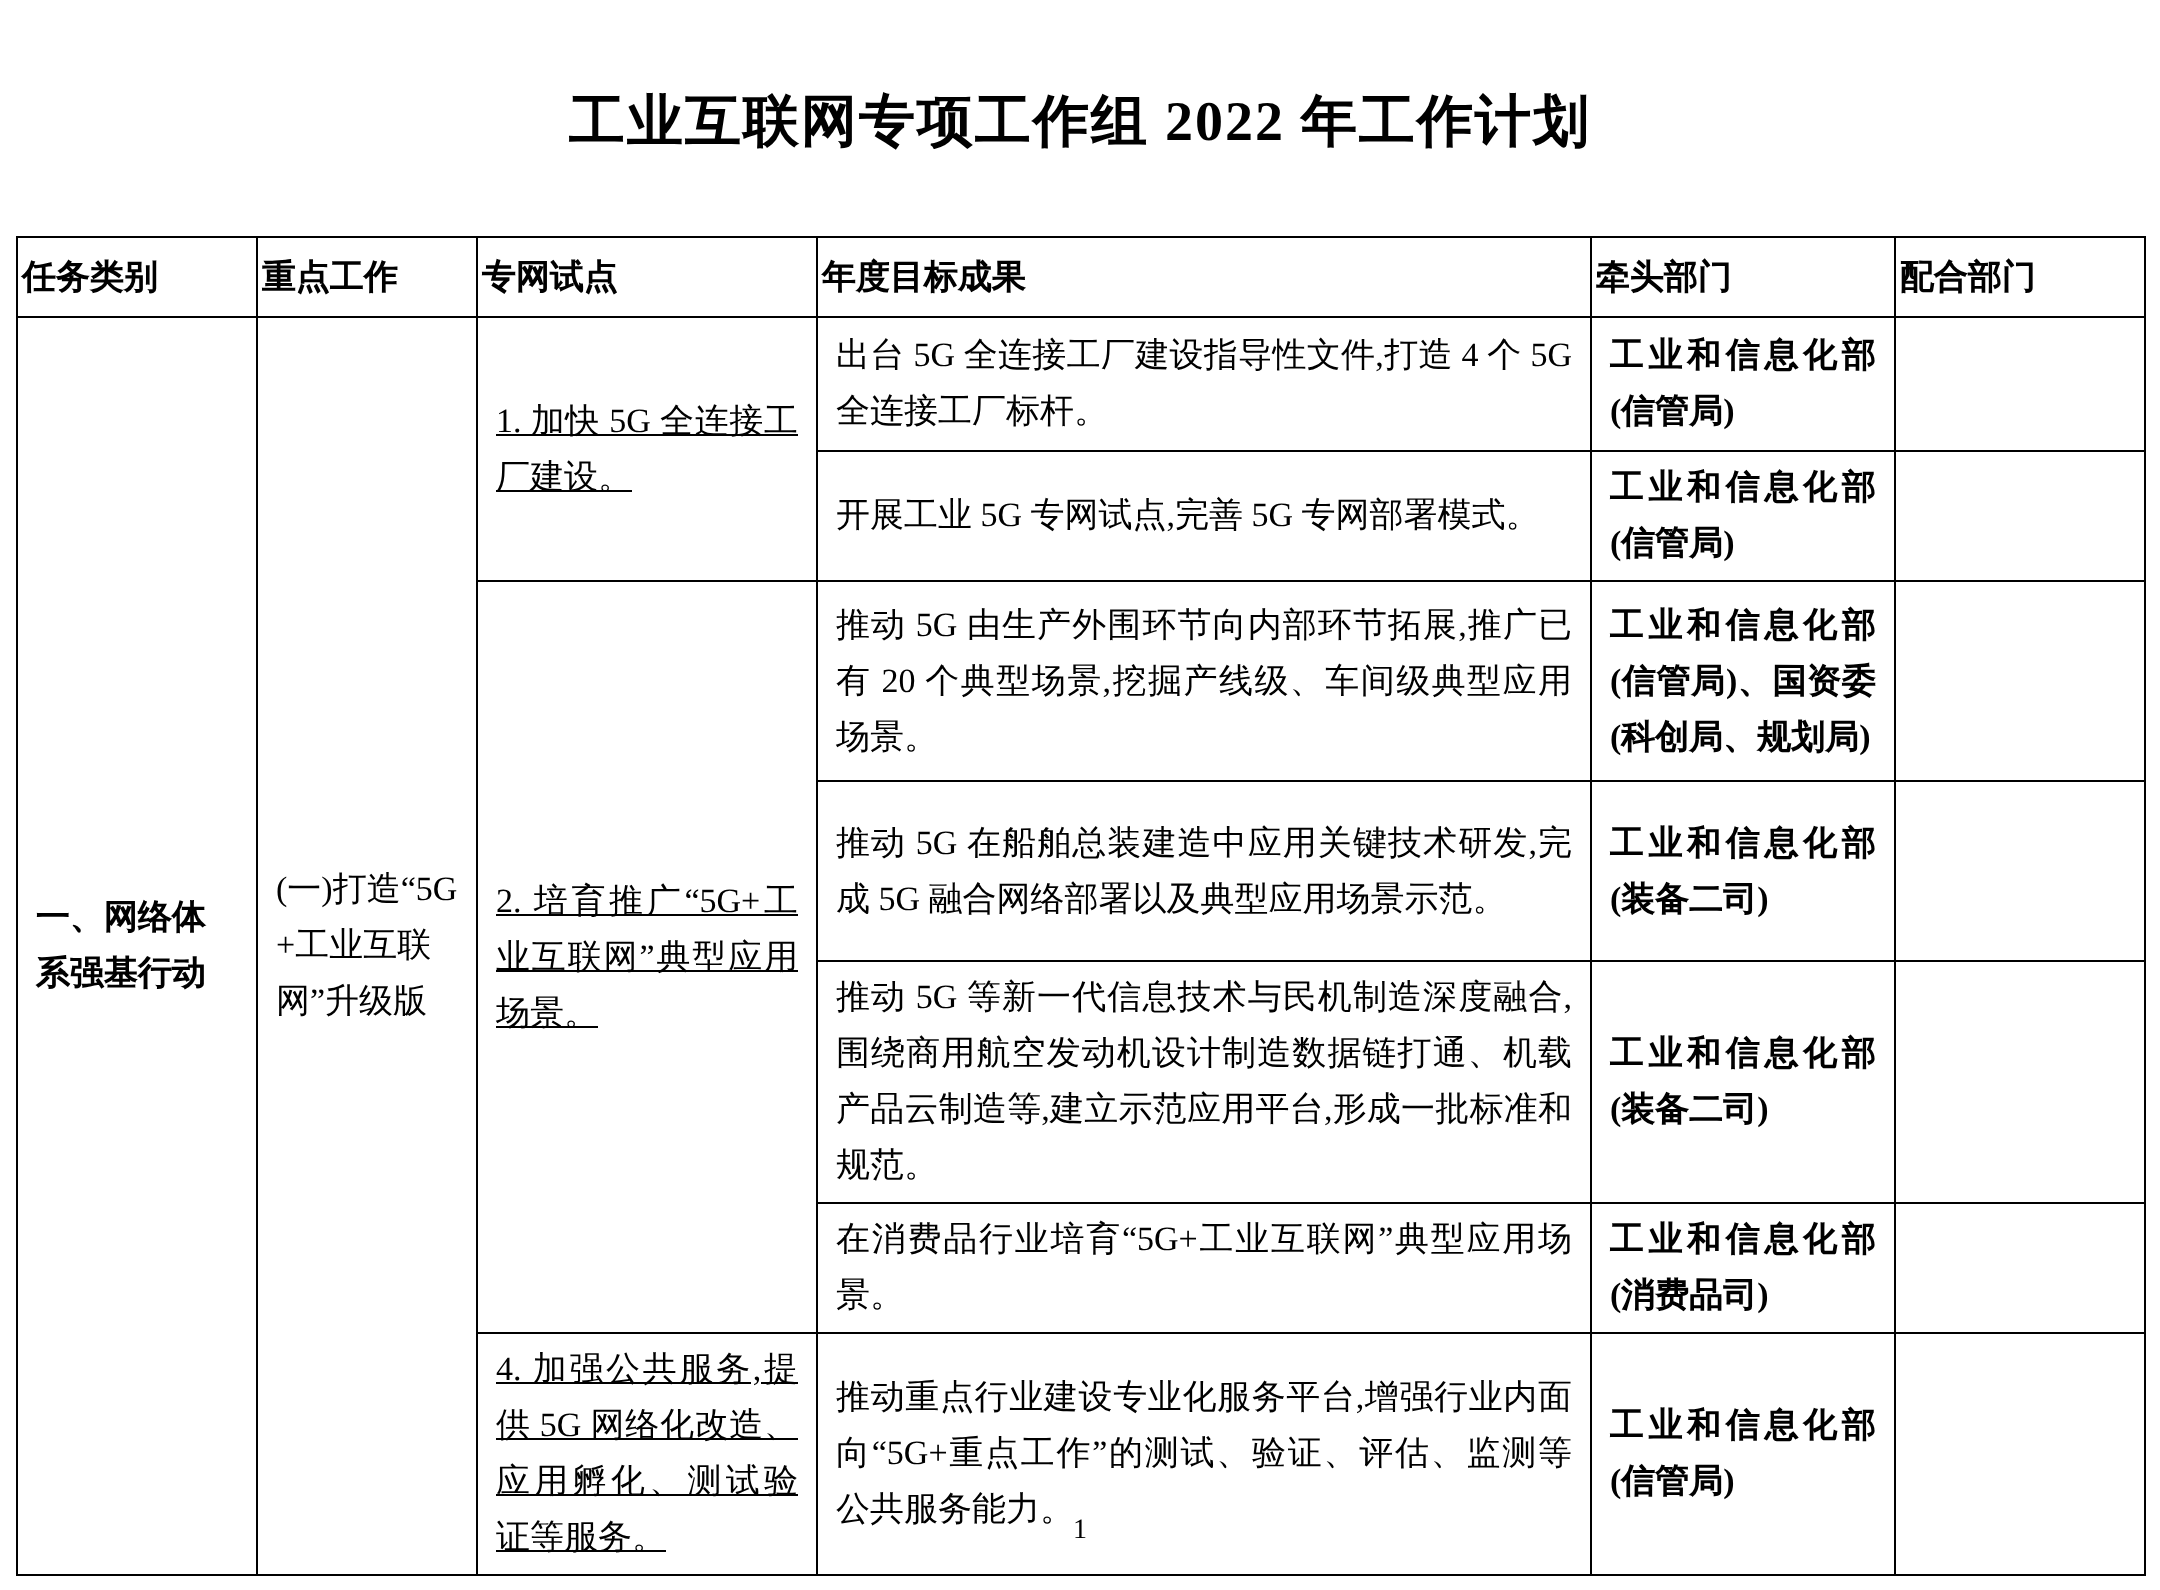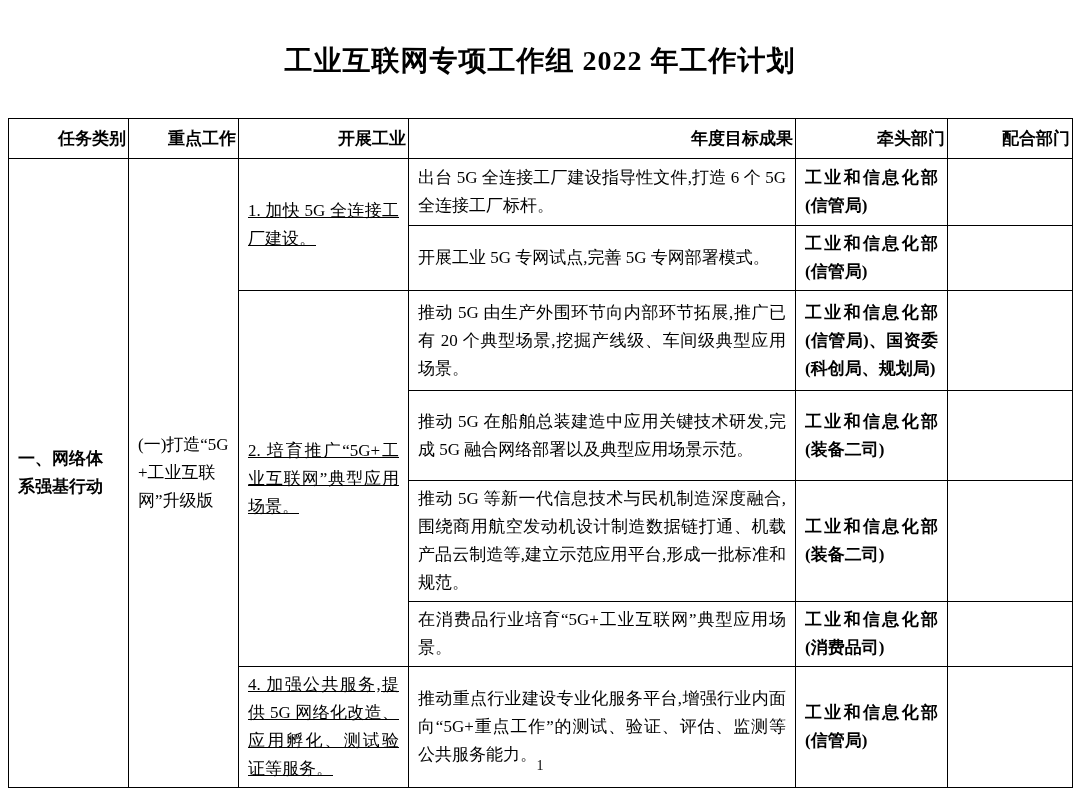--- a/index.html
+++ b/index.html
@@ -38,21 +38,21 @@
     border: 1.5px solid #000000;
     font-size: 17px;
     line-height: 28px;
     vertical-align: middle;
     padding: 4px 9px;
     box-sizing: border-box;
     word-break: break-all;
   }
   table.work-plan th {
     font-weight: bold;
-    text-align: right;
+    text-align: left;
     padding: 4px 2px;
     height: 40px;
   }
   td.c1 {
     font-weight: bold;
     text-align: left;
     padding: 4px 7px;
   }
   td.c2 {
     text-align: left;
@@ -95,32 +95,32 @@
     <col style="width:110px">
     <col style="width:170px">
     <col style="width:387px">
     <col style="width:152px">
     <col style="width:125px">
   </colgroup>
   <thead>
     <tr>
       <th>任务类别</th>
       <th>重点工作</th>
-      <th>开展工业</th>
+      <th>专网试点</th>
       <th>年度目标成果</th>
       <th>牵头部门</th>
       <th>配合部门</th>
     </tr>
   </thead>
   <tbody>
     <tr style="height:67px">
       <td class="c1" rowspan="7">一、网络体系强基行动</td>
       <td class="c2" rowspan="7">(一)打造“5G+工业互联网”升级版</td>
       <td class="c3" rowspan="2">1. 加快 5G 全连接工厂建设。</td>
-      <td class="c4">出台 5G 全连接工厂建设指导性文件,打造 6 个 5G 全连接工厂标杆。</td>
+      <td class="c4">出台 5G 全连接工厂建设指导性文件,打造 4 个 5G 全连接工厂标杆。</td>
       <td class="c5">工业和信息化部(信管局)</td>
       <td class="c6"></td>
     </tr>
     <tr style="height:56px">
       <td class="c4">开展工业 5G 专网试点,完善 5G 专网部署模式。</td>
       <td class="c5">工业和信息化部(信管局)</td>
       <td class="c6"></td>
     </tr>
     <tr style="height:100px">
       <td class="c3" rowspan="4">2. 培育推广“5G+工业互联网”典型应用场景。</td>

